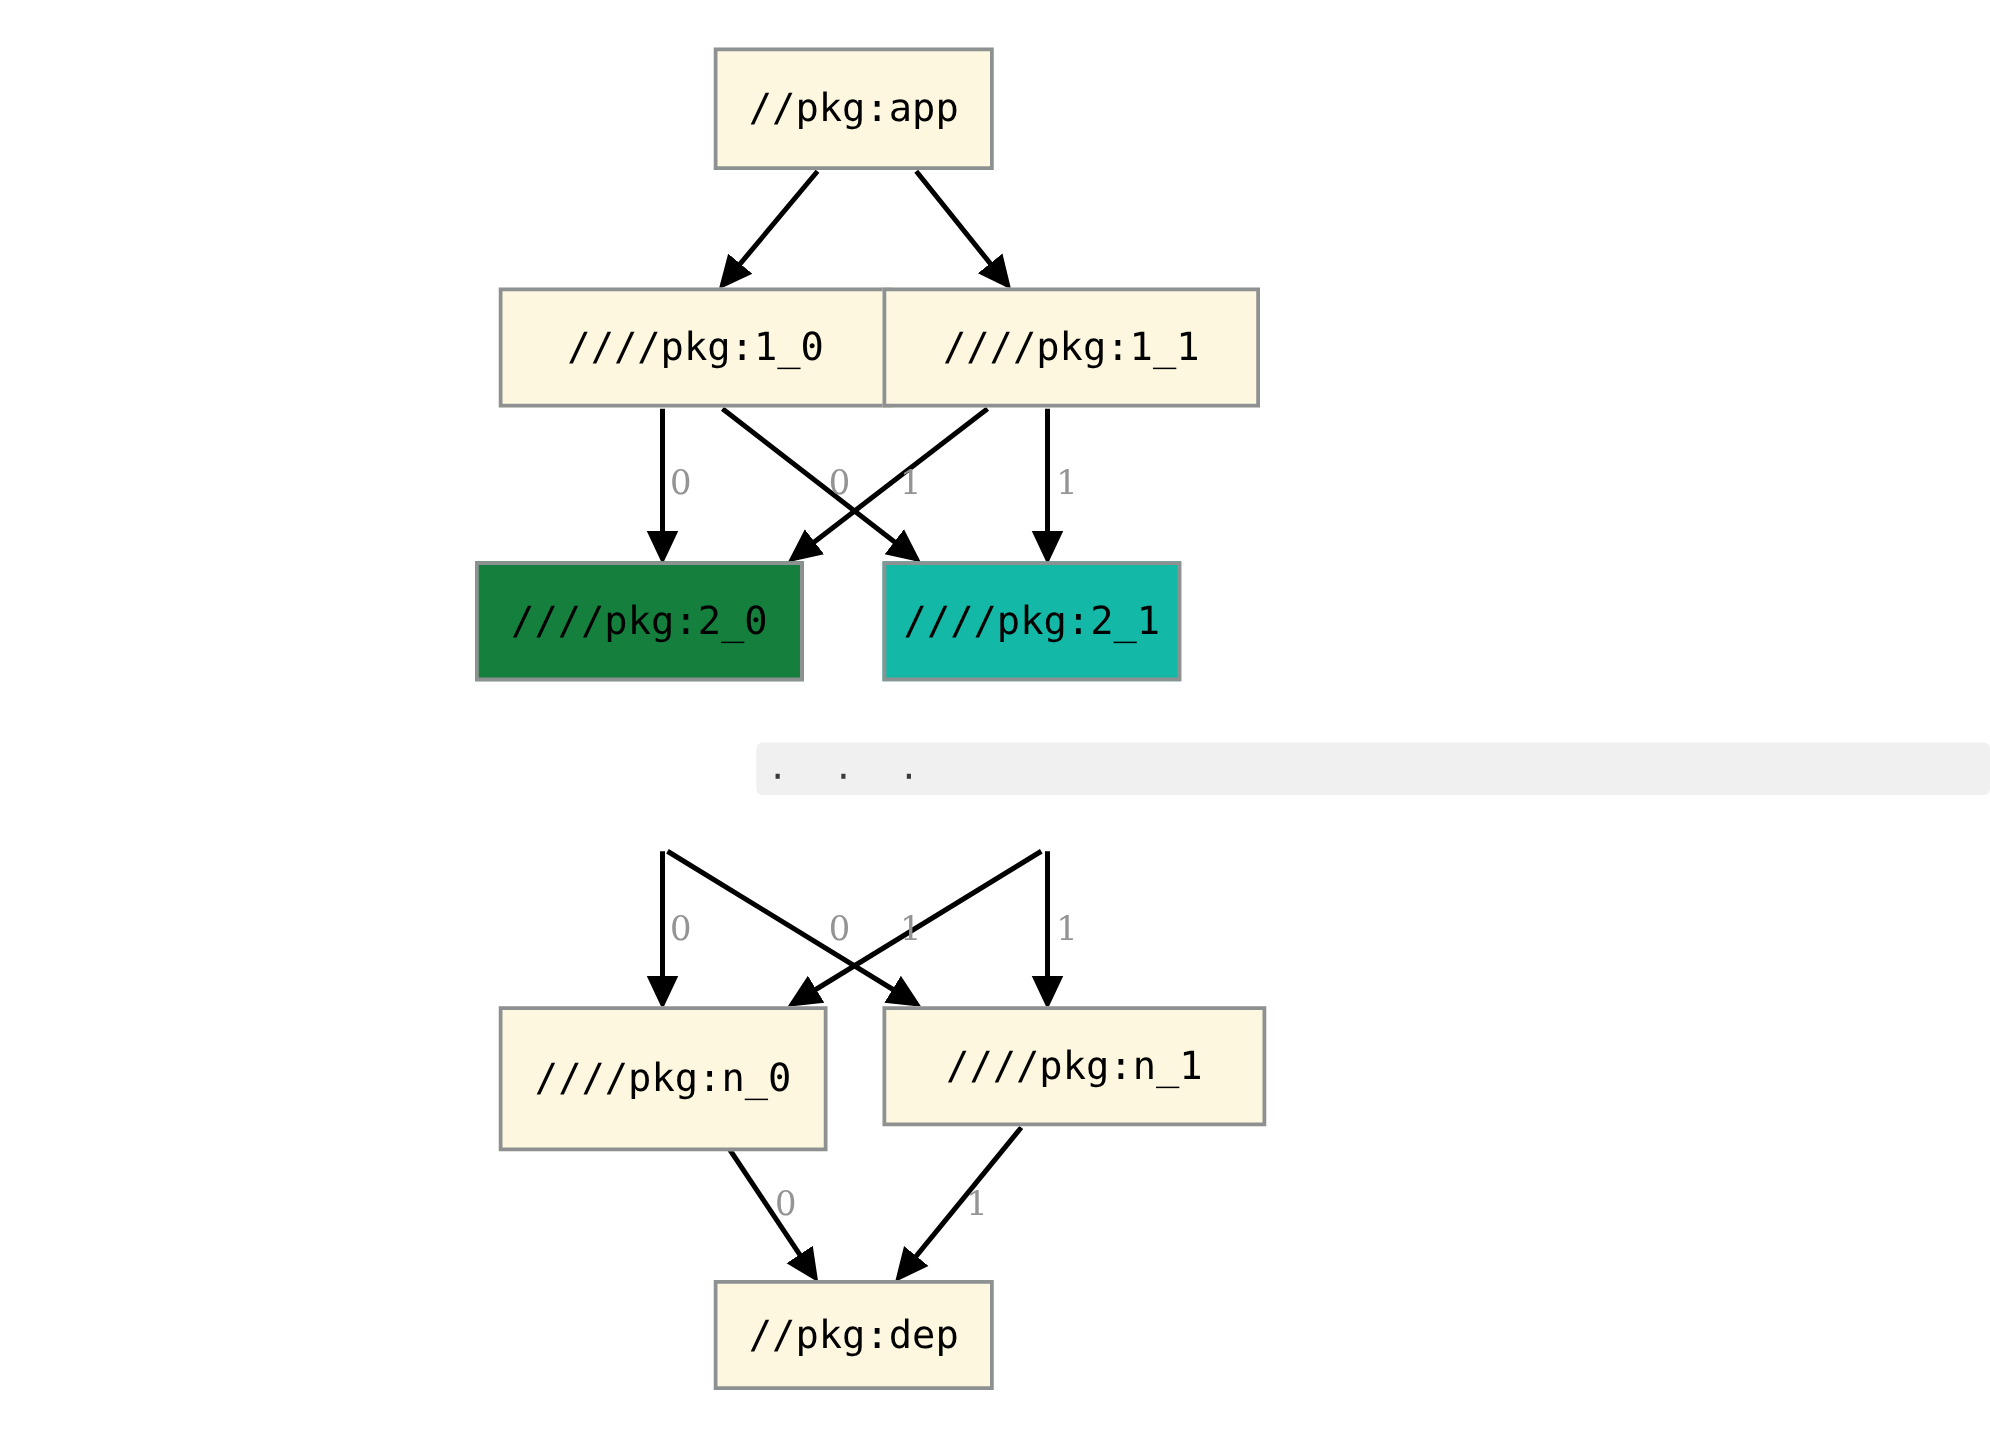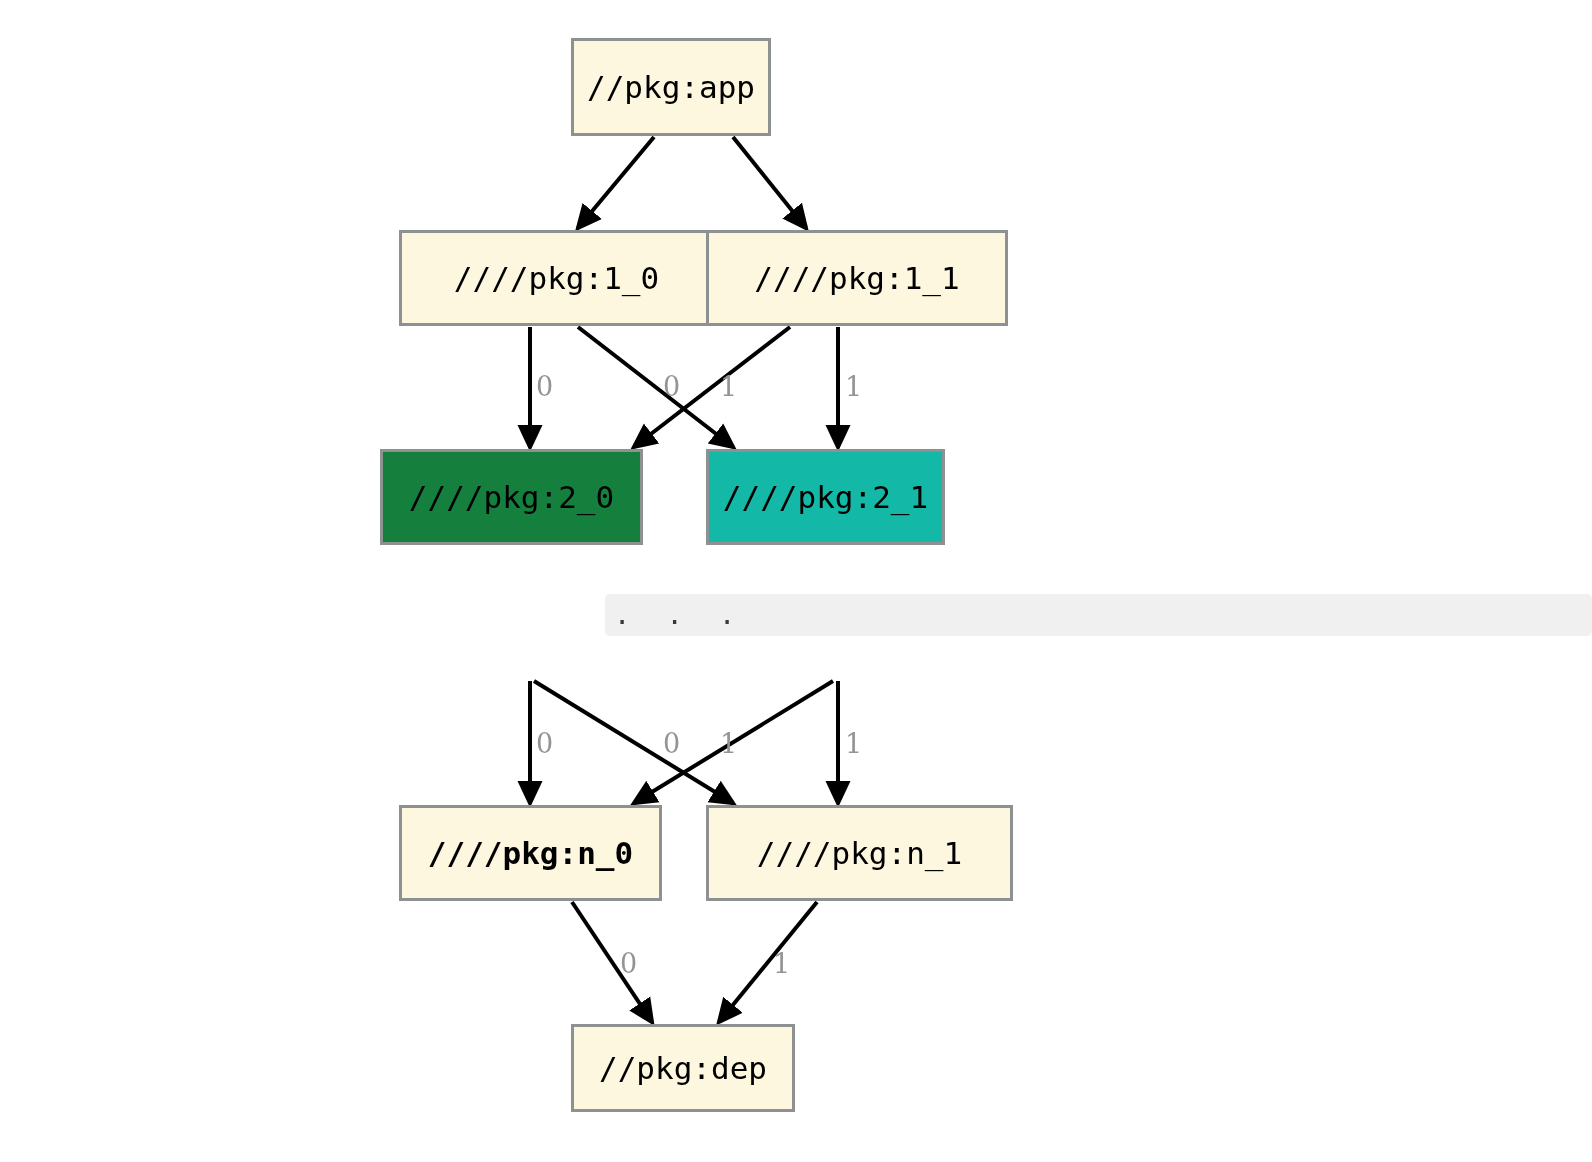--- a/index.html
+++ b/index.html
@@ -84,26 +84,26 @@
         <line x1="530" y1="681" x2="530" y2="803" stroke="#000000" stroke-width="4" marker-end="url(#arrow)"></line>
         <line x1="534" y1="681" x2="733" y2="803" stroke="#000000" stroke-width="4" marker-end="url(#arrow)"></line>
         <line x1="833" y1="681" x2="634" y2="803" stroke="#000000" stroke-width="4" marker-end="url(#arrow)"></line>
         <line x1="838" y1="681" x2="838" y2="803" stroke="#000000" stroke-width="4" marker-end="url(#arrow)"></line>
         <line x1="572" y1="902" x2="652" y2="1022" stroke="#000000" stroke-width="4" marker-end="url(#arrow)"></line>
         <line x1="817" y1="902" x2="719" y2="1022" stroke="#000000" stroke-width="4" marker-end="url(#arrow)"></line>
       </g>
   </svg>
 
   <div id="nodes-layer">
-      <div class="node-box" style="left: 571px; top: 38px; width: 200px; height: 98px; background: rgb(253, 247, 224); border-color: rgb(142, 145, 145);">//pkg:app</div>
+      <div class="node-box" style="left: 571px; top: 38px; width: 224px; height: 98px; background: rgb(253, 247, 224); border-color: rgb(142, 145, 145);">//pkg:app</div>
       <div class="node-box" style="left: 399px; top: 230px; width: 315px; height: 96px; background: rgb(253, 247, 224); border-color: rgb(142, 145, 145); text-align: right;">////pkg:1_0</div>
       <div class="node-box" style="left: 706px; top: 230px; width: 302px; height: 96px; background: rgb(253, 247, 224); border-color: rgb(142, 145, 145);">////pkg:1_1</div>
       <div class="node-box" style="left: 380px; top: 449px; width: 263px; height: 96px; background: #15803d; border-color: rgb(142, 145, 145);">////pkg:2_0</div>
       <div class="node-box" style="left: 706px; top: 449px; width: 239px; height: 96px; background: #14b8a6; border-color: rgb(142, 145, 145);">////pkg:2_1</div>
-      <div class="node-box" style="left: 399px; top: 805px; width: 263px; height: 96px; background: rgb(253, 247, 224); border-color: rgb(142, 145, 145); font-weight: bold;">////pkg:n_0</div>
+      <div class="node-box" style="left: 399px; top: 805px; width: 263px; height: 116px; background: rgb(253, 247, 224); border-color: rgb(142, 145, 145);">////pkg:n_0</div>
       <div class="node-box" style="left: 706px; top: 805px; width: 307px; height: 96px; background: rgb(253, 247, 224); border-color: rgb(142, 145, 145);">////pkg:n_1</div>
       <div class="node-box" style="left: 571px; top: 1024px; width: 224px; height: 88px; background: rgb(253, 247, 224); border-color: rgb(142, 145, 145);">//pkg:dep</div>
     </div>
   <div id="labels-layer">
       <div class="edge-label" style="left: 536px; top: 371px; color: rgb(148, 148, 148);">0</div>
       <div class="edge-label" style="left: 663px; top: 371px; color: rgb(148, 148, 148);">0</div>
       <div class="edge-label" style="left: 720px; top: 371px; color: rgb(148, 148, 148);">1</div>
       <div class="edge-label" style="left: 845px; top: 371px; color: rgb(148, 148, 148);">1</div>
       <div class="edge-label" style="left: 536px; top: 728px; color: rgb(148, 148, 148);">0</div>
       <div class="edge-label" style="left: 663px; top: 728px; color: rgb(148, 148, 148);">0</div>

